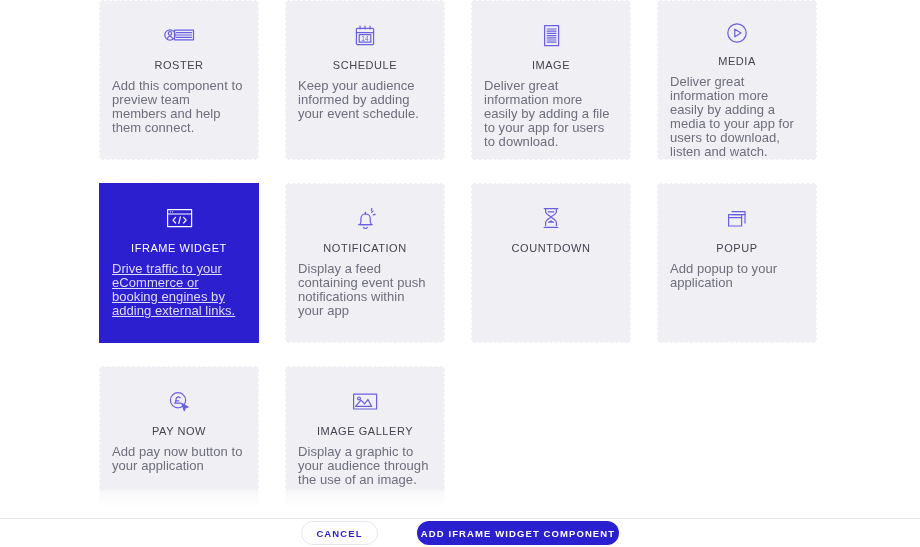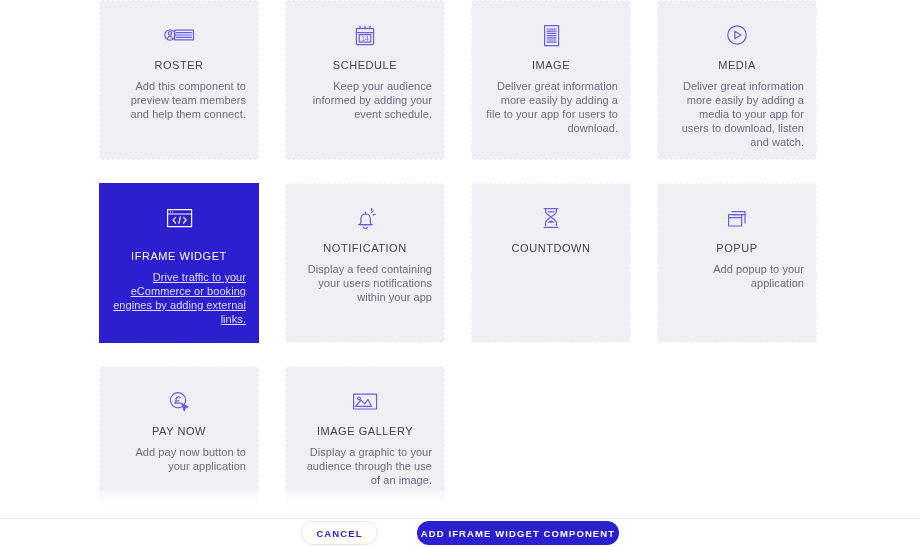--- a/index.html
+++ b/index.html
@@ -58,26 +58,26 @@
   .card-icon svg { display: block; }
   .card-title {
     font-size: 11px;
     letter-spacing: 0.55px;
     color: #44444f;
     text-align: left;
     line-height: 14px;
     margin-bottom: 7px;
     white-space: nowrap;
   }
-  .card.selected .card-title { color: #ffffff; margin-top: 8px; }
+  .card.selected .card-title { color: #ffffff; }
   .card-desc {
-    font-size: 11px;
+    font-size: 13px;
     line-height: 14px;
     color: #6e6e7c;
-    text-align: right;
+    text-align: left;
     width: 134px;
     letter-spacing: 0.05px;
   }
   .card.selected .card-desc { color: #dedcf7; text-decoration: underline; }
 
   
   .fade {
     position: absolute;
     left: 0;
     bottom: 0;
@@ -197,21 +197,21 @@
           <div class="card-icon">
             <svg width="23" height="21" viewBox="0 0 23 21" fill="none" stroke="#6a5fe0" stroke-width="1.2" stroke-linecap="round" stroke-linejoin="round">
               <path d="M6 16.6c0-1.1.9-1.3.9-3.2v-2.8a4.7 4.7 0 0 1 9.4 0v2.8c0 1.9.9 2.1.9 3.2z"></path>
               <path d="M4.6 16.6h13.6"></path>
               <path d="M9.6 19.2a1.9 1.9 0 0 0 3.6 0"></path>
               <path d="M11.4 5.9V4.2"></path>
               <path d="M17.6 4.4l1.6-1.6M19.2 6.8l2-.4M17.4 2.4l.4-2"></path>
             </svg>
           </div>
           <div class="card-title">NOTIFICATION</div>
-          <div class="card-desc">Display a feed containing your users notifications within your app</div>
+          <div class="card-desc">Display a feed containing event push notifications within your app</div>
         </div>
         <div class="card">
           <div class="card-icon">
             <svg width="20" height="22" viewBox="0 0 20 22" fill="none" stroke="#6a5fe0" stroke-width="1.2" stroke-linecap="round" stroke-linejoin="round">
               <path d="M3.2 1.6h13.6M3.2 20.4h13.6"></path>
               <path d="M4.6 1.6v2.8c0 3 5.4 5 5.4 5.6 0 .6-5.4 2.6-5.4 5.6v2.8"></path>
               <path d="M15.4 1.6v2.8c0 3-5.4 5-5.4 5.6 0 .6 5.4 2.6 5.4 5.6v2.8"></path>
               <path d="M6.6 15.8c.8-1.6 3.4-2.6 3.4-2.6s2.6 1 3.4 2.6z" fill="#6a5fe0" stroke="none"></path>
               <path d="M7.2 4.8h5.6"></path>
             </svg>

